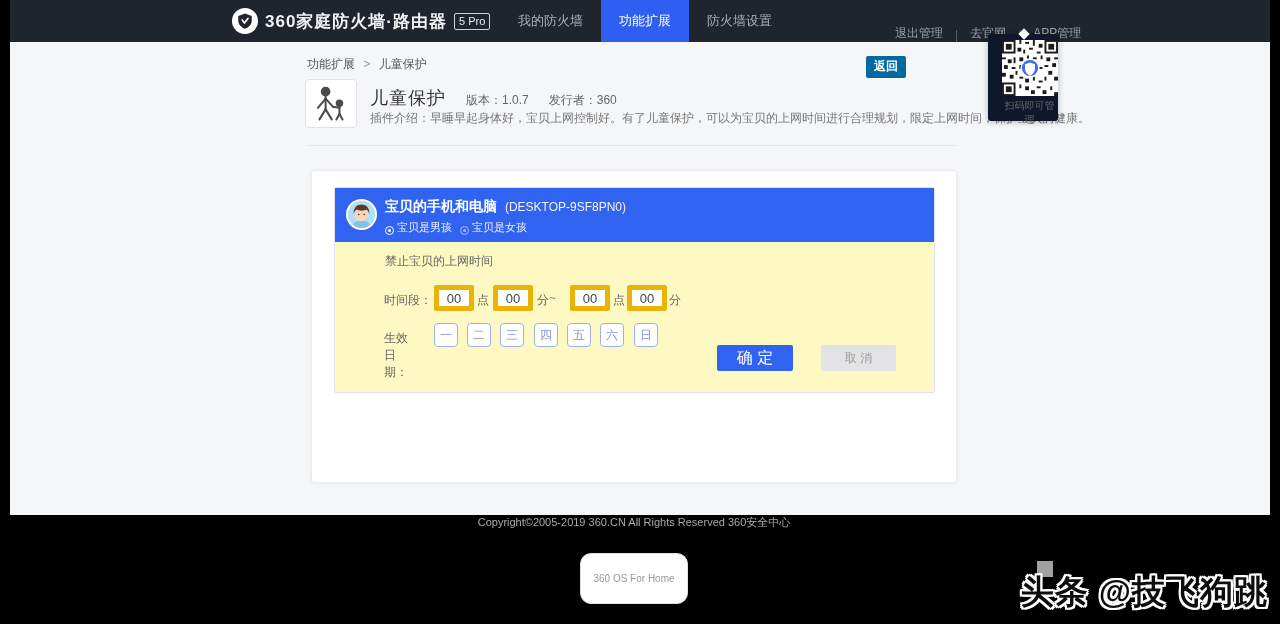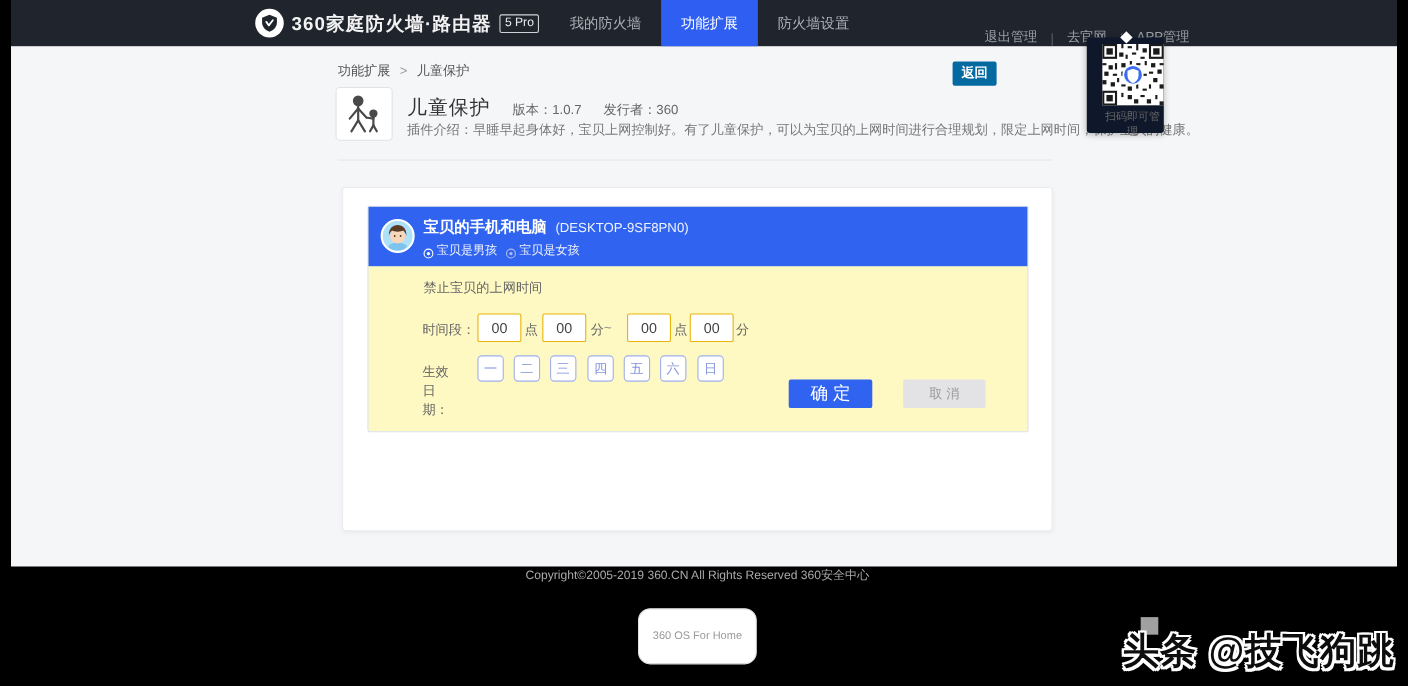--- a/index.html
+++ b/index.html
@@ -61,21 +61,21 @@
   .radio-opt { display:flex; align-items:flex-end; gap:3px; cursor:pointer; }
   .radio-dot { width:9px; height:9px; border-radius:50%; position:relative; }
   .radio-dot.sel { border:1.5px solid #fff; }
   .radio-dot.sel::after { content:""; position:absolute; left:1.5px; top:1.5px; width:3px; height:3px; border-radius:50%; background:#fff; }
   .radio-dot.unsel { border:1.5px solid #aebcf0; }
   .radio-dot.unsel::after { content:""; position:absolute; left:1.5px; top:1.5px; width:3px; height:3px; border-radius:50%; background:#aebcf0; }
 
   .section-label { position:absolute; left:50px; top:65px; font-size:12px; color:#666; }
   .time-row { position:absolute; left:0; top:97px; width:100%; height:26px; font-size:12px; color:#666; }
   .time-row .lbl { position:absolute; left:49px; top:7px; }
-  .time-input { position:absolute; top:0; width:40px; height:26px; border:1px solid #eab308; border-radius:2px;
+  .time-input { position:absolute; top:0; width:40px; height:26px; border:5px solid #eab308; border-radius:2px;
     text-align:center; font-size:13px; color:#444; background:#fff; font-family:inherit; }
   .t1{left:99px;} .t2{left:158px;} .t3{left:235px;} .t4{left:292px;}
   .u1{position:absolute;left:142px;top:7px;} .u2{position:absolute;left:202px;top:7px;}
   .u3{position:absolute;left:278px;top:7px;} .u4{position:absolute;left:334px;top:7px;}
   .tilde{position:absolute;left:214px;top:6px;color:#888;}
 
   .days-row { position:absolute; left:0; top:135px; height:26px; font-size:12px; color:#666; }
   .days-row .lbl { position:absolute; left:49px; top:7px; }
   .day-btn { position:absolute; top:0; width:24px; height:24px; border:1px solid #9fb0ea; border-radius:4px;
     background:#fff; color:#8092dd; font-size:12px; line-height:22px; text-align:center; cursor:pointer; }

